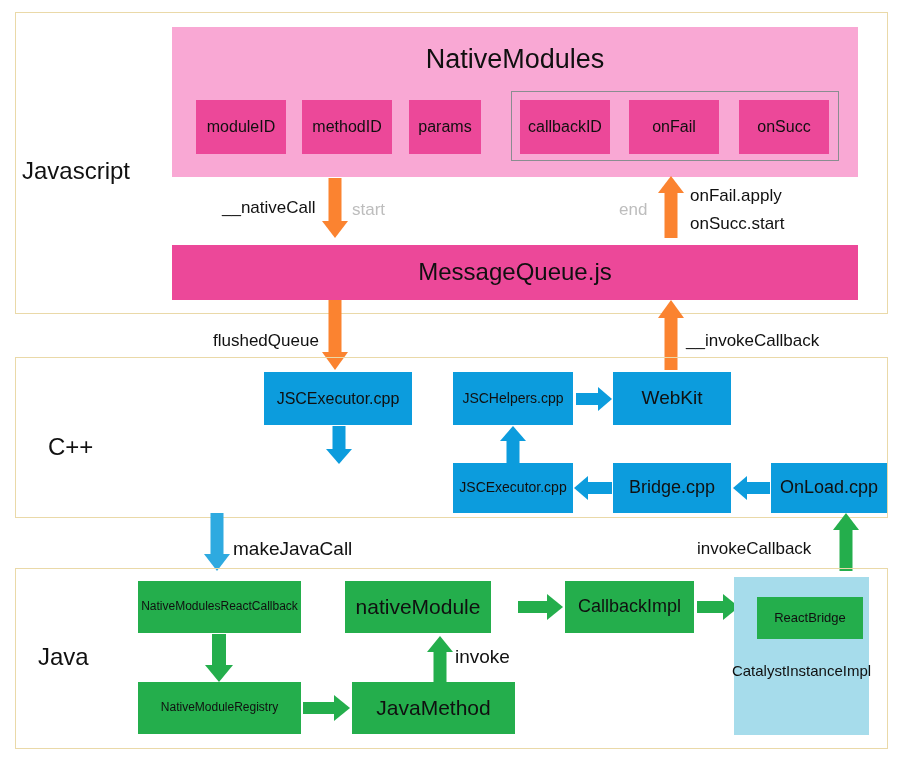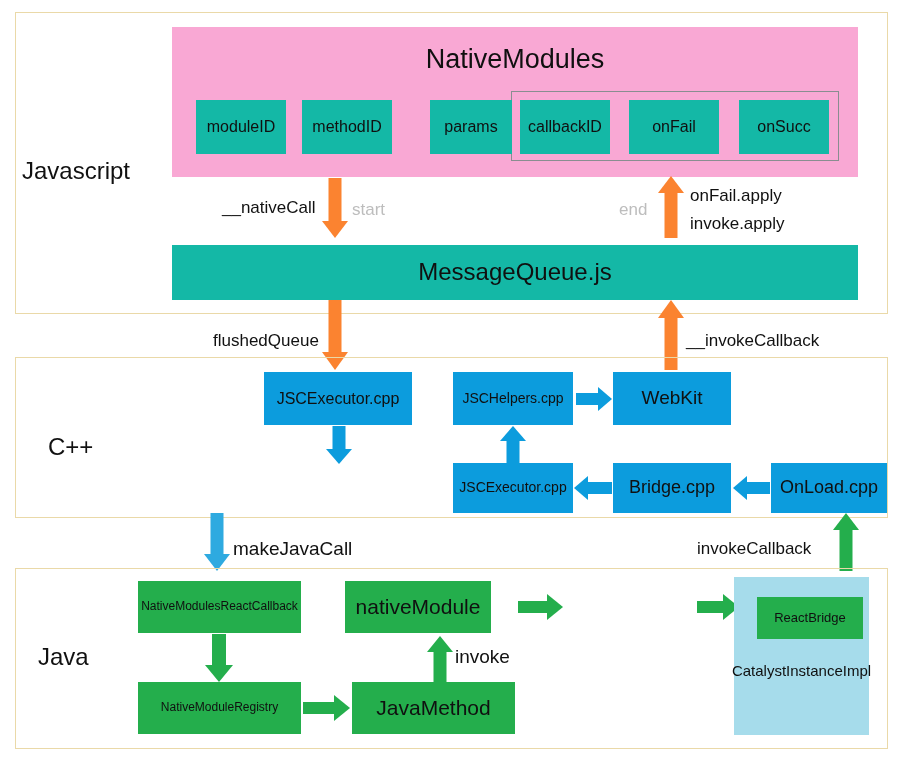--- a/index.html
+++ b/index.html
@@ -31,21 +31,21 @@
     position:absolute;
     box-sizing:border-box;
     display:flex;
     align-items:center;
     justify-content:center;
     text-align:center;
     color:#101010;
     line-height:1.1;
   }
   .yellow{background:#f9a8d4;}
-  .orange{background:#14b8a6;}
+  .orange{background:#ec4899;}
   .blue{background:#0c9cdd;}
   .green{background:#24ae4c;}
   .lightblue{background:#a6dceb;}
 
   .grp-outline{
     position:absolute;
     border:1px solid #8a8d90;
     box-sizing:border-box;
     background:transparent;
   }
@@ -92,21 +92,21 @@
   </div>
 
   <div class="grp-outline" style="left:511px;top:91px;width:328px;height:70px;"></div>
 
   <div class="box orange" style="left:196px;top:100px;width:90px;height:54px;font-size:16px;">
     <span>moduleID</span>
   </div>
   <div class="box orange" style="left:302px;top:100px;width:90px;height:54px;font-size:16px;">
     <span>methodID</span>
   </div>
-  <div class="box orange" style="left:409px;top:100px;width:82px;height:54px;font-size:16px;margin-left:21px;">
+  <div class="box orange" style="left:409px;top:100px;width:72px;height:54px;font-size:16px;">
     <span>params</span>
   </div>
   <div class="box orange" style="left:520px;top:100px;width:90px;height:54px;font-size:16px;">
     <span>callbackID</span>
   </div>
   <div class="box orange" style="left:629px;top:100px;width:90px;height:54px;font-size:16px;">
     <span>onFail</span>
   </div>
   <div class="box orange" style="left:739px;top:100px;width:90px;height:54px;font-size:16px;">
     <span>onSucc</span>
@@ -118,21 +118,21 @@
   </div>
   <div class="lbl big" style="left:222px;top:198px;">__nativeCall</div>
   <div class="lbl gray big" style="left:352px;top:200px;">start</div>
 
   <div class="arrow arw-up" style="left:658px;top:176px;width:26px;height:62px;">
     <div class="shaft" style="width:13px;height:45px;background:#fb8330;"></div>
     <div class="head" style="border-left:13px solid transparent;border-right:13px solid transparent;border-bottom:17px solid #fb8330;"></div>
   </div>
   <div class="lbl gray big" style="left:619px;top:200px;">end</div>
   <div class="lbl big" style="left:690px;top:186px;">onFail.apply</div>
-  <div class="lbl big" style="left:690px;top:214px;">invoke.apply</div>
+  <div class="lbl big" style="left:690px;top:214px;">onSucc.start</div>
 
   <div class="box orange" style="left:172px;top:245px;width:686px;height:55px;">
     <span style="font-size:24px;">MessageQueue.js</span>
   </div>
 
   <div class="arrow arw-down" style="left:322px;top:300px;width:26px;height:70px;">
     <div class="shaft" style="width:13px;height:52px;background:#fb8330;"></div>
     <div class="head" style="border-left:13px solid transparent;border-right:13px solid transparent;border-top:18px solid #fb8330;"></div>
   </div>
   <div class="lbl big" style="left:213px;top:331px;">flushedQueue</div>
@@ -214,20 +214,23 @@
   <div class="layer-label" style="left:38px;top:643px;">Java</div>
 
   <div class="box green" style="left:138px;top:581px;width:163px;height:52px;font-size:12px;">
     <span>NativeModulesReactCallback</span>
   </div>
 
   <div class="box green" style="left:345px;top:581px;width:146px;height:52px;font-size:21px;">
     <span>nativeModule</span>
   </div>
 
+  <div class="box green" style="left:565px;top:581px;width:129px;height:52px;font-size:18px;">
+    <span>CallbackImpl</span>
+  </div>
 
   <div class="arrow arw-right" style="left:518px;top:595px;width:45px;height:24px;">
     <div class="shaft" style="height:12px;width:30px;background:#24ae4c;"></div>
     <div class="head" style="border-top:13px solid transparent;border-bottom:13px solid transparent;border-left:16px solid #24ae4c;"></div>
   </div>
 
   <div class="arrow arw-right" style="left:697px;top:595px;width:42px;height:24px;">
     <div class="shaft" style="height:12px;width:27px;background:#24ae4c;"></div>
     <div class="head" style="border-top:13px solid transparent;border-bottom:13px solid transparent;border-left:16px solid #24ae4c;"></div>
   </div>

